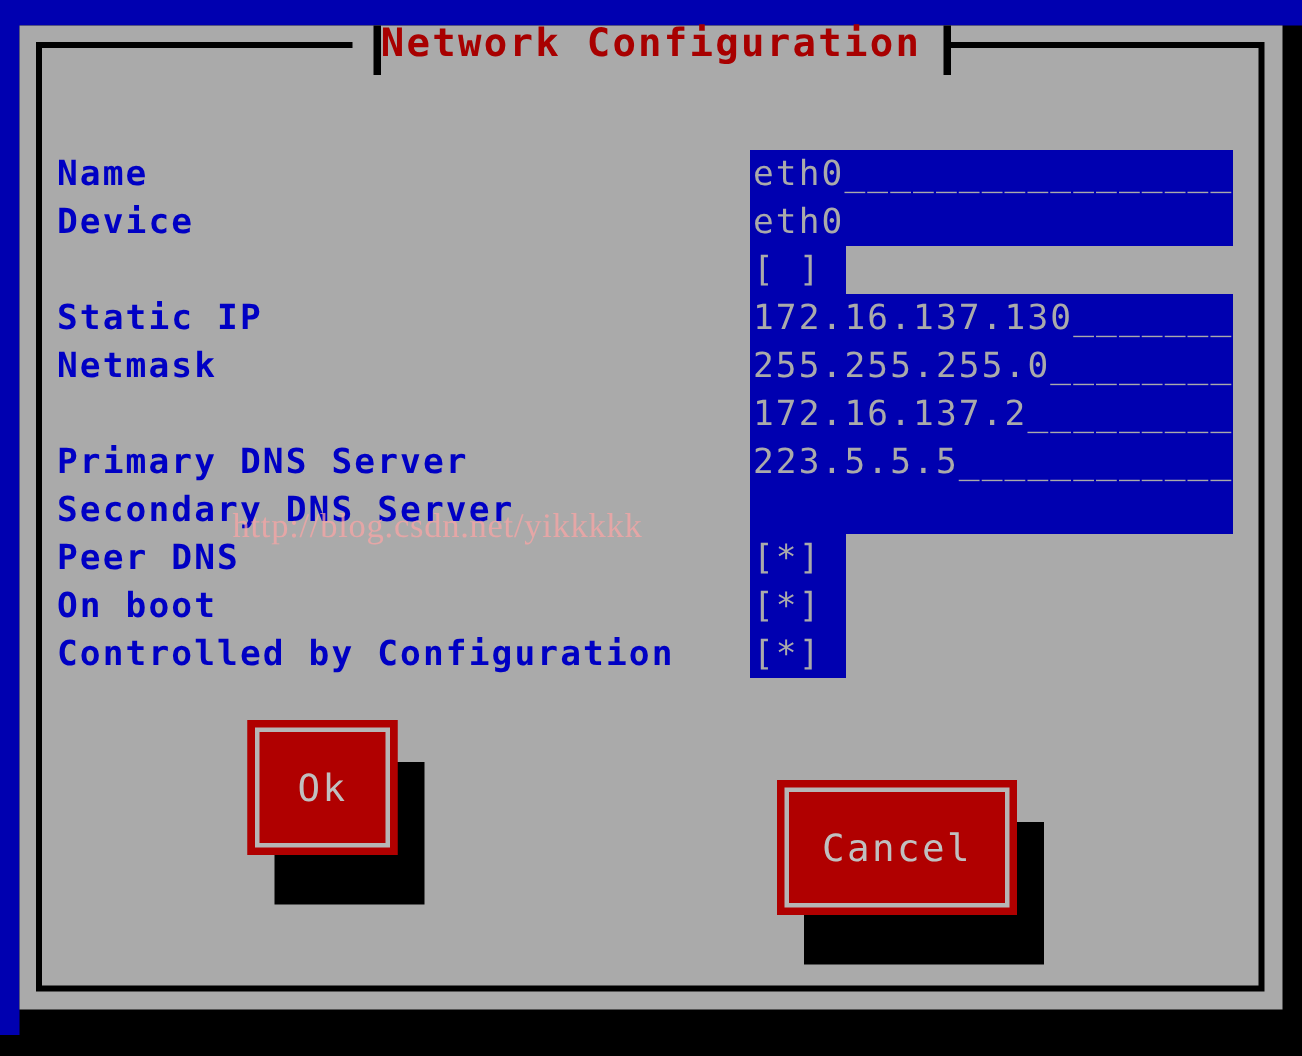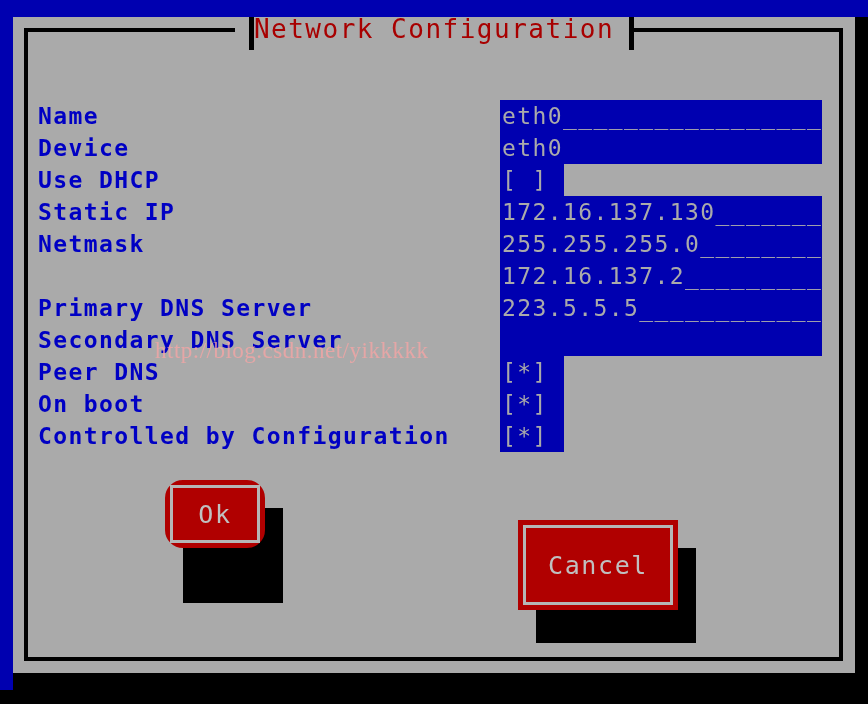--- a/index.html
+++ b/index.html
@@ -80,21 +80,21 @@
   #dlg-title {
     position: absolute;
     left: 0;
     top: -3px;
     width: 842px;
     text-align: center;
     font-size: 26px;
     line-height: 30px;
     letter-spacing: 1.5px;
     color: #a80000;
-    font-weight: normal;
+    font-weight: bold;
     white-space: pre;
   }
 
   
   #form {
     position: absolute;
     left: 0;
     top: 83px;
     width: 842px;
   }
@@ -169,21 +169,21 @@
     align-items: center;
     justify-content: center;
     color: #c0c0c0;
     font-size: 25px;
     letter-spacing: 1.6px;
     white-space: pre;
   }
 
   #ok-wrap   { left: 152px; }
   #ok-wrap   .btn-shadow { width: 100px; height: 95px; }
-  #ok-wrap   .btn        { width: 100px; height: 68px; border-radius: 18px; }
+  #ok-wrap   .btn        { width: 100px; height: 90px; }
 
   #cancel-wrap { left: 505px; margin-top: 40px; }
   #cancel-wrap .btn-shadow { width: 160px; height: 95px; }
   #cancel-wrap .btn        { width: 160px; height: 90px; }
 
   
   #watermark {
     position: absolute;
     left: 155px;
     top: 338px;
@@ -219,21 +219,20 @@
         <div class="label">Name</div>
         <div class="field wide">eth0_______________________</div>
       </div>
 
       <div class="row">
         <div class="label">Device</div>
         <div class="field wide">eth0</div>
       </div>
 
       <div class="row">
-        <div class="label">Use DHCP</div>
         <div class="field check">[ ]</div>
       </div>
 
       <div class="row">
         <div class="label">Static IP</div>
         <div class="field wide">172.16.137.130________</div>
       </div>
 
       <div class="row">
         <div class="label">Netmask</div>

